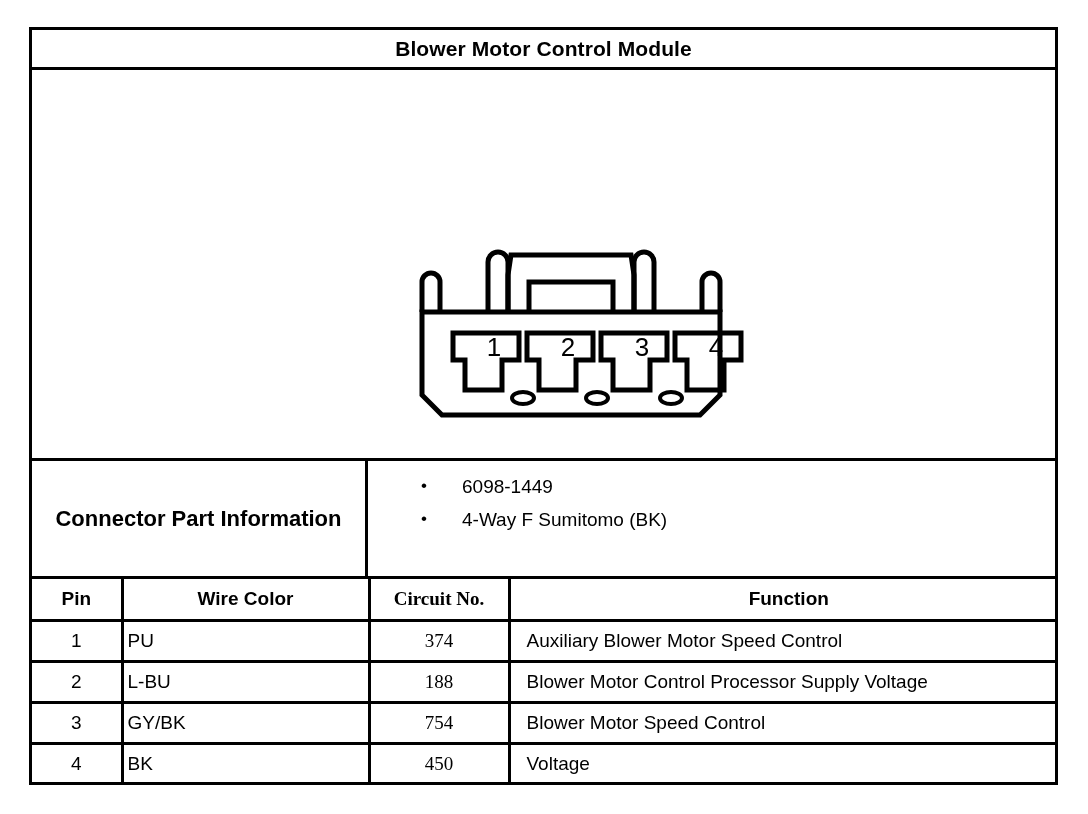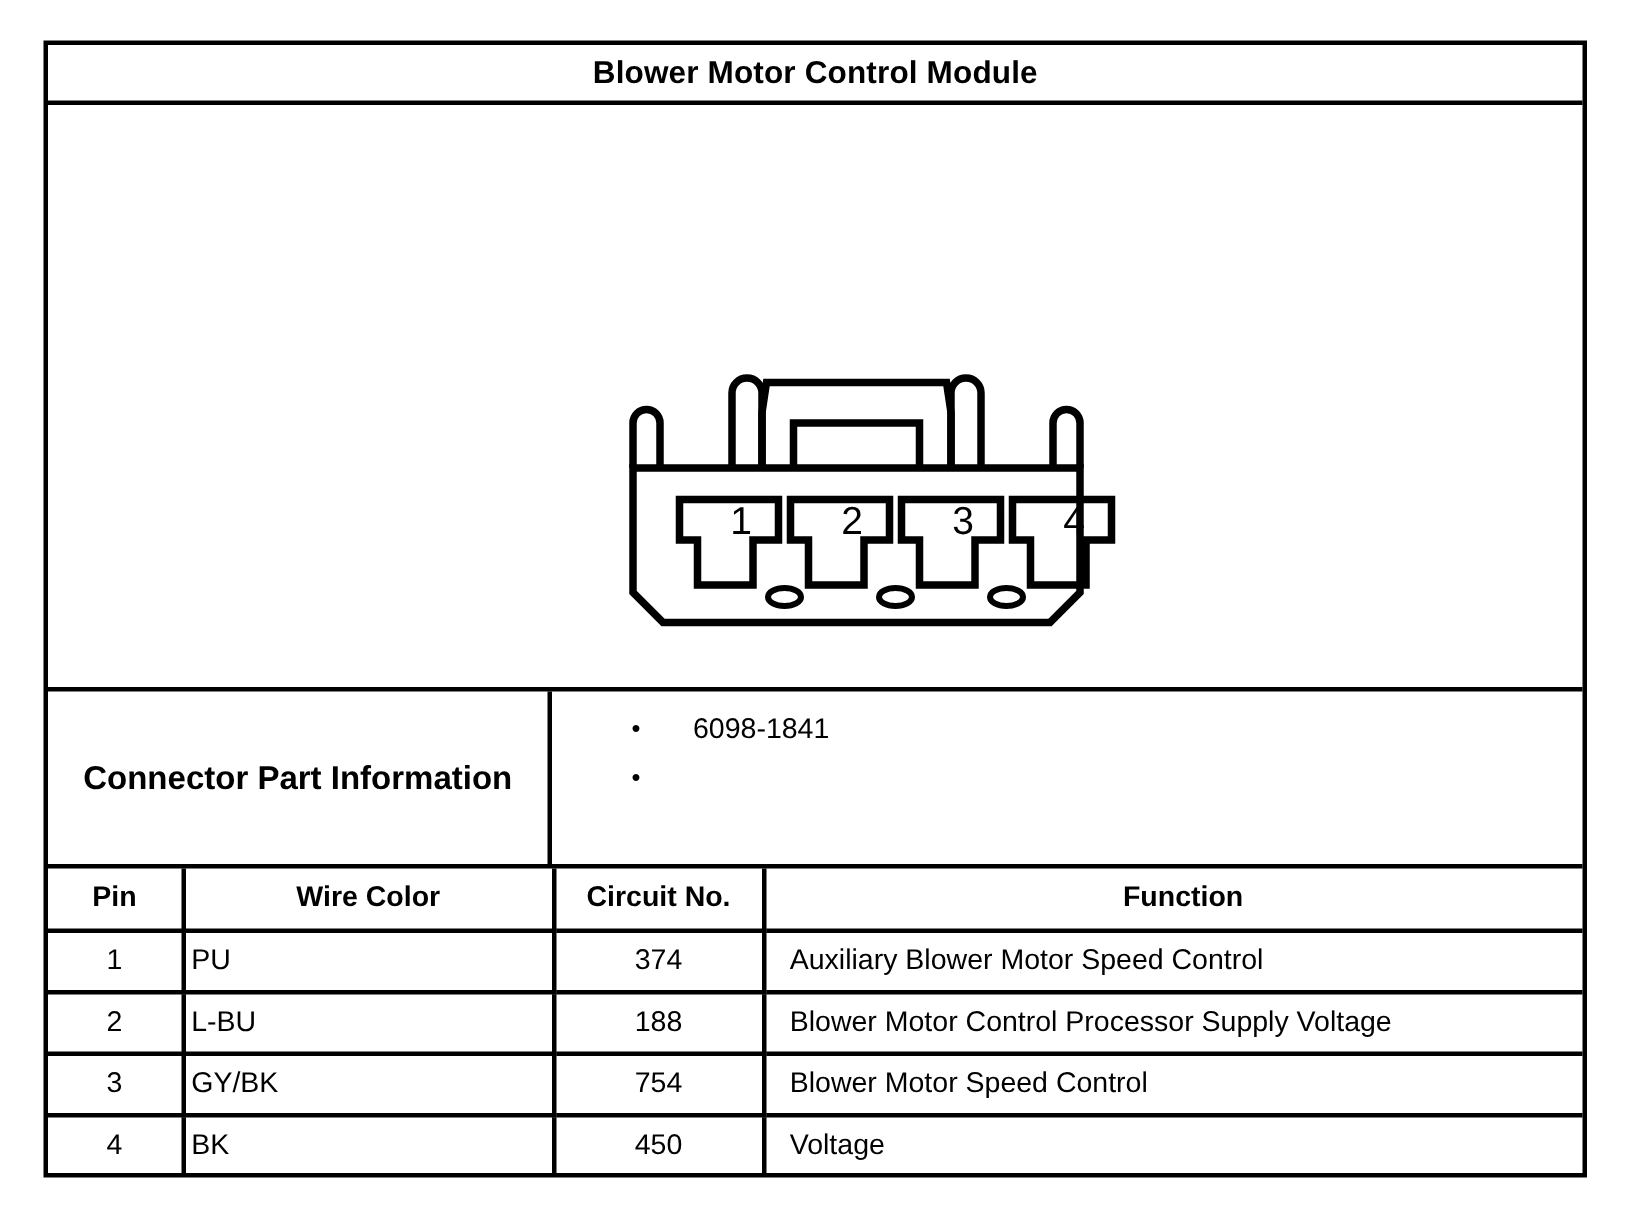--- a/index.html
+++ b/index.html
@@ -127,21 +127,21 @@
   .pin-table td:last-child, .pin-table th:last-child {
     border-right: none;
     padding-left: 16px;
   }
   .pin-table thead th {
     font-weight: bold;
     text-align: center;
   }
   .col-pin   { width: 90px;  text-align: center; margin-left: 40px; }
   .col-wire  { width: 247px; text-align: left; }
-  .col-ckt   { width: 140px; text-align: center; }
+  .col-ckt   { width: 140px; text-align: center; font-family: Liberation Serif, serif; }
   .col-func  { text-align: left; padding-left: 8px; }
   .pin-table thead th.col-func { text-align: center; padding-left: 16px; }
 </style>
 </head>
 <body>
 
 <div id="page">
 
   <div class="title-row">
     <div class="title-text">Blower Motor Control Module</div>
@@ -202,24 +202,25 @@
     </div>
   </div>
 
   <div class="cpi-row">
     <div class="cpi-label-cell">
       <span class="cpi-label-text">Connector Part Information</span>
     </div>
     <div class="cpi-list-cell">
       <div class="cpi-item">
         <span class="cpi-bullet">•</span>
-        <span class="cpi-item-text">6098-1841</span>
+        <span class="cpi-item-text">6098-1449</span>
       </div>
       <div class="cpi-item">
         <span class="cpi-bullet">•</span>
+        <span class="cpi-item-text">4-Way F Sumitomo (BK)</span>
       </div>
     </div>
   </div>
 
   <table class="pin-table">
     <thead>
       <tr>
         <th class="col-pin">Pin</th>
         <th class="col-wire">Wire Color</th>
         <th class="col-ckt">Circuit No.</th>

